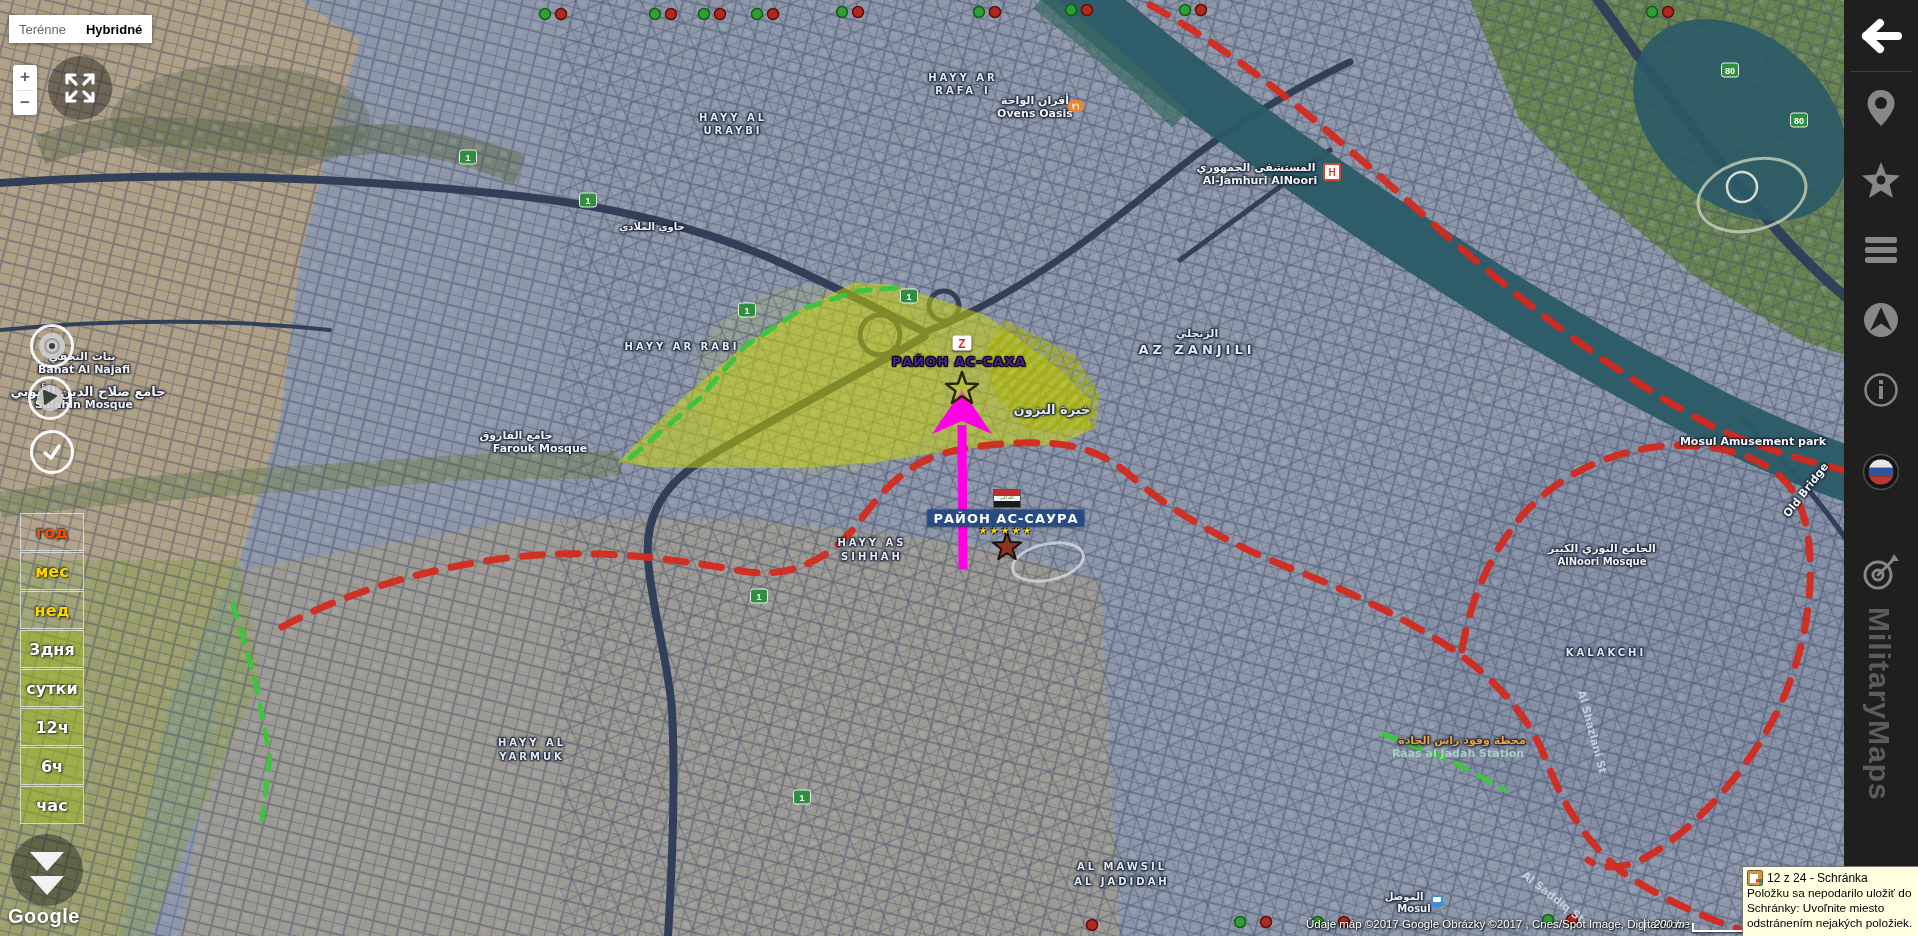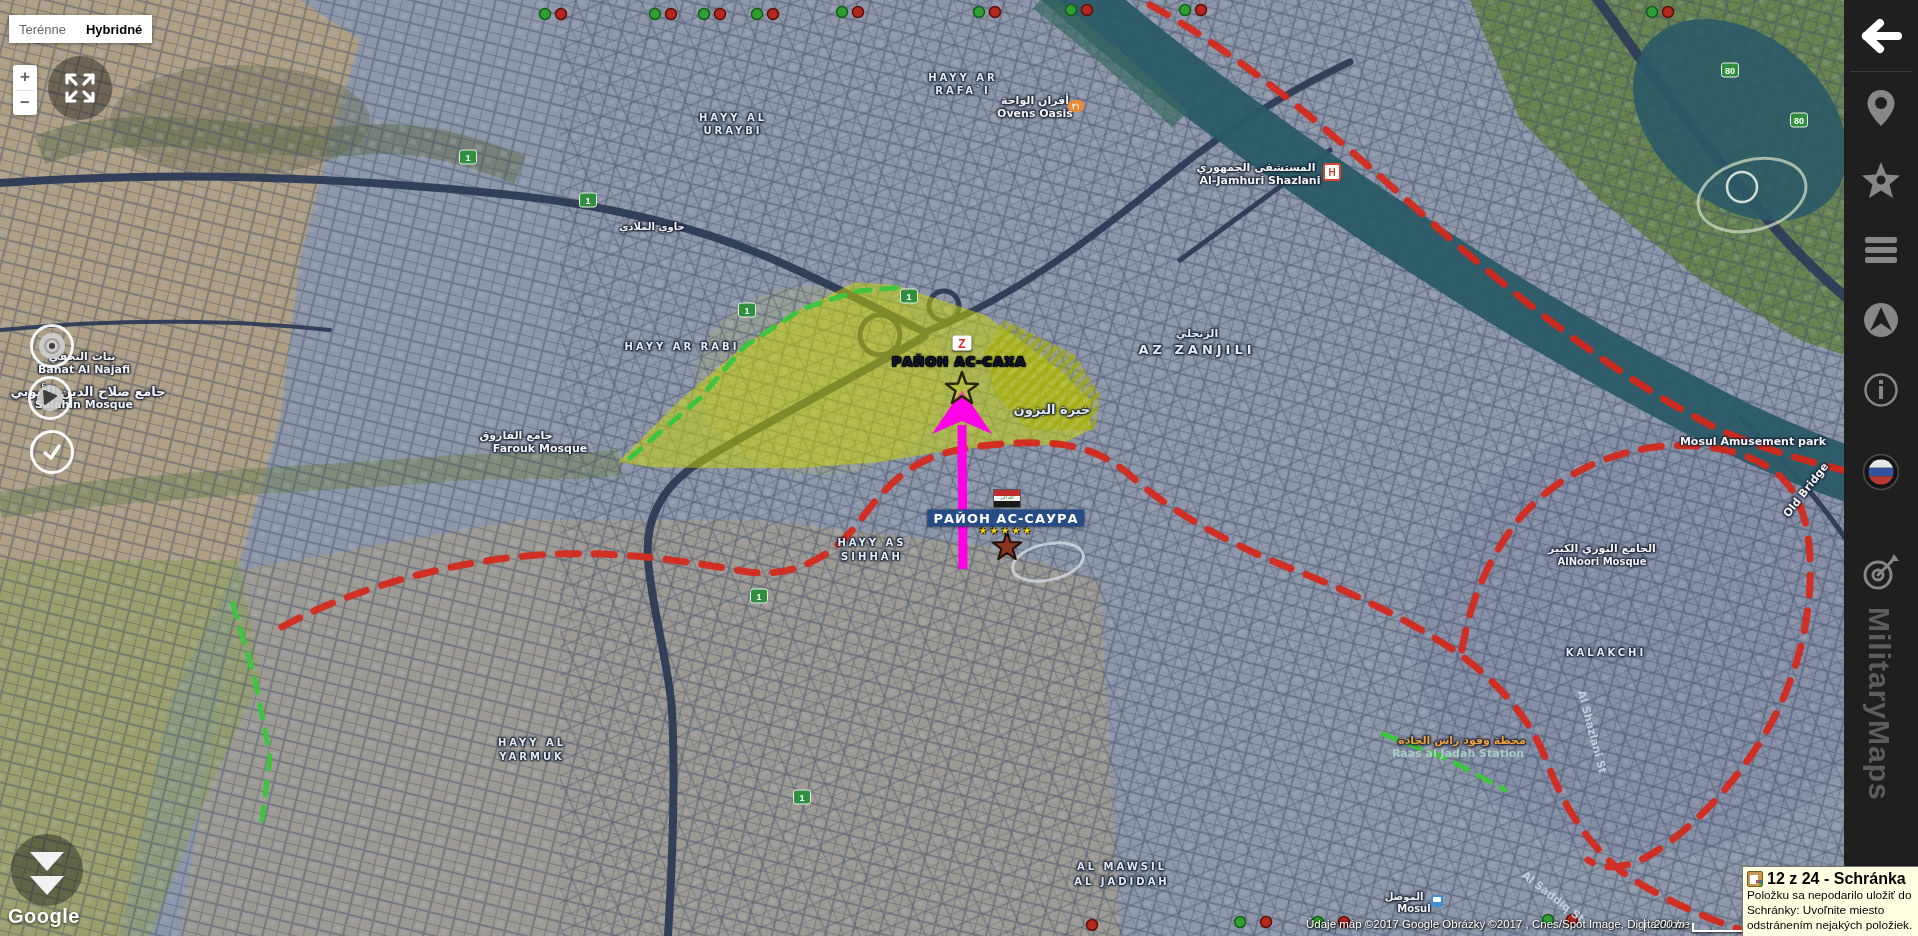--- a/index.html
+++ b/index.html
@@ -15,21 +15,21 @@
     text-shadow:1px 1px 2px rgba(18,28,48,.95),-1px -1px 2px rgba(18,28,48,.95),
                 1px -1px 2px rgba(18,28,48,.95),-1px 1px 2px rgba(18,28,48,.95);}
   .district.big{font-size:13px;letter-spacing:4px;}
   .poi{color:#f2f4f8;font-size:11px;font-weight:bold;
     text-shadow:1px 1px 2px rgba(25,32,48,.95),-1px -1px 2px rgba(25,32,48,.95),
                 1px -1px 2px rgba(25,32,48,.95),-1px 1px 2px rgba(25,32,48,.95);}
   .ar{font-size:11px;}
   .gas{color:#f0a33c;}
   .teal{color:#a9cdc4;font-weight:bold;}
   .road{color:#c2cedd;font-weight:bold;font-size:11px;}
-  .raion-saha{color:#0f172a;font-size:13px;font-weight:bold;letter-spacing:1px;
+  .raion-saha{color:#4c1d95;font-size:13px;font-weight:bold;letter-spacing:1px;
     text-shadow:1px 1px 1px #000,-1px -1px 1px #000,1px -1px 1px #000,-1px 1px 1px #000,0 0 3px #000;}
   .raion-saura{background:#274b85;color:#fff;font-size:13px;font-weight:bold;letter-spacing:1px;
     padding:1px 6px;box-shadow:0 0 3px rgba(0,0,0,.8);}
   .mini-stars{color:#ffd700;font-size:10px;letter-spacing:2px;
     text-shadow:1px 1px 1px #000,-1px -1px 1px #000;}
 
   
   .shield{position:absolute;transform:translate(-50%,-50%);width:16px;height:13px;background:#2f8f3f;
     border:1px solid #e9f0e9;border-radius:3px;color:#fff;font-size:9px;font-weight:bold;
     display:flex;align-items:center;justify-content:center;pointer-events:none;}
@@ -95,21 +95,21 @@
   .sb-btn{position:absolute;left:0;width:74px;height:56px;display:flex;align-items:center;justify-content:center;cursor:pointer;}
   .sb-div{position:absolute;left:6px;right:6px;top:71px;height:1px;background:#3a3a3a;}
   .brand{position:absolute;left:1862px;top:607px;height:220px;color:#5c5c5c;font-size:30px;font-weight:bold;
     writing-mode:vertical-rl;letter-spacing:1px;pointer-events:none;font-family:"Liberation Sans",sans-serif;}
 
   
   .popup{position:absolute;left:1742px;top:866px;width:174px;height:68px;background:#ffffe1;
     border:1px solid #767676;box-shadow:2px 2px 4px rgba(0,0,0,.45);padding:3px 2px 2px 4px;z-index:50;
     font-family:"Liberation Sans",sans-serif;}
   .popup-title-row{display:flex;align-items:center;gap:4px;}
-  .popup-title{font-size:16px;font-weight:bold;color:#000;}
+  .popup-title{font-size:12px;font-weight:normal;color:#000;}
   .popup-line{font-size:11.8px;color:#000;line-height:15px;}
   .clip-icon{position:relative;width:14px;height:14px;background:#c89850;border:1px solid #7a5a20;border-radius:2px;flex:0 0 auto;}
   .clip-icon::before{content:"";position:absolute;left:2px;top:3px;width:8px;height:9px;background:#fff;}
   .clip-icon::after{content:"";position:absolute;right:0px;bottom:0px;width:6px;height:6px;
     background:conic-gradient(#3a6fd8 0 25%,#3fae49 0 50%,#e8a33d 0 75%,#d04a3a 0);}
 </style>
 </head>
 <body>
 
 <div id="app">
@@ -245,21 +245,21 @@
     <div class="lbl district" style="left:872px;top:556px">SIHHAH</div>
     <div class="lbl district" style="left:532px;top:742px">HAYY AL</div>
     <div class="lbl district" style="left:532px;top:756px">YARMUK</div>
     <div class="lbl district" style="left:1122px;top:866px">AL MAWSIL</div>
     <div class="lbl district" style="left:1122px;top:881px">AL JADIDAH</div>
     <div class="lbl district" style="left:1606px;top:652px">KALAKCHI</div>
 
     <div class="lbl poi ar" style="left:1035px;top:100px">أفران الواحة</div>
     <div class="lbl poi" style="left:1035px;top:113px">Ovens Oasis</div>
     <div class="lbl poi ar" style="left:1256px;top:167px">المستشفى الجمهوري</div>
-    <div class="lbl poi" style="left:1260px;top:180px">Al-Jamhuri Shazlani</div>
+    <div class="lbl poi" style="left:1260px;top:180px">Al-Jamhuri AlNoori</div>
     <div class="lbl poi ar" style="left:82px;top:356px">بنات النجفي</div>
     <div class="lbl poi" style="left:84px;top:369px">Banat Al Najafi</div>
     <div class="lbl poi ar" style="left:88px;top:391px;font-size:13px">جامع صلاح الدين الأيوبي</div>
     <div class="lbl poi" style="left:84px;top:404px">Salahin Mosque</div>
     <div class="lbl poi ar" style="left:516px;top:435px">جامع الفاروق</div>
     <div class="lbl poi" style="left:540px;top:448px">Farouk Mosque</div>
     <div class="lbl poi ar" style="left:1052px;top:409px;font-size:13px;color:#dfe7f2">خبرة البزون</div>
     <div class="lbl poi" style="left:1753px;top:441px">Mosul Amusement park</div>
     <div class="lbl poi" style="left:1806px;top:490px;transform:translate(-50%,-50%) rotate(-52deg)">Old Bridge</div>
     <div class="lbl poi ar" style="left:1602px;top:548px;font-size:11px">الجامع النوري الكبير</div>
@@ -329,20 +329,46 @@
           <polygon points="5,4 17,9 6,17" fill="#3f3f3f" stroke="#3f3f3f" stroke-width="2" stroke-linejoin="round"></polygon>
         </svg>
     </div>
   </div>
   <div class="cbtn" style="left:30px;top:430px;border-color:rgba(255,255,255,.95)">
     <svg width="30" height="30" viewBox="0 0 30 30">
       <path d="M8 16 L14 21 L22 9" fill="none" stroke="#fff" stroke-width="3.5" stroke-linecap="round" stroke-linejoin="round"></path>
     </svg>
   </div>
 
+  <div class="tf-col">
+    <div class="tf plain c-red">
+        <span>год</span>
+      </div>
+    <div class="tf plain c-yel">
+        <span>мес</span>
+      </div>
+    <div class="tf plain c-yel">
+        <span>нед</span>
+      </div>
+    <div class="tf sel">
+        <span>3дня</span>
+      </div>
+    <div class="tf sel">
+        <span>сутки</span>
+      </div>
+    <div class="tf sel">
+        <span>12ч</span>
+      </div>
+    <div class="tf sel">
+        <span>6ч</span>
+      </div>
+    <div class="tf sel">
+        <span>час</span>
+      </div>
+  </div>
 
   <div class="downbtn">
     <svg width="72" height="72" viewBox="0 0 72 72">
       <polygon points="19,18 53,18 36,37" fill="#f2f2f2"></polygon>
       <polygon points="19,42 53,42 36,61" fill="#f2f2f2"></polygon>
     </svg>
   </div>
 
   <div class="glogo">Google</div>
   <div class="attr">Údaje máp ©2017 Google Obrázky ©2017 , Cnes/Spot Image, DigitalGlobe</div>

